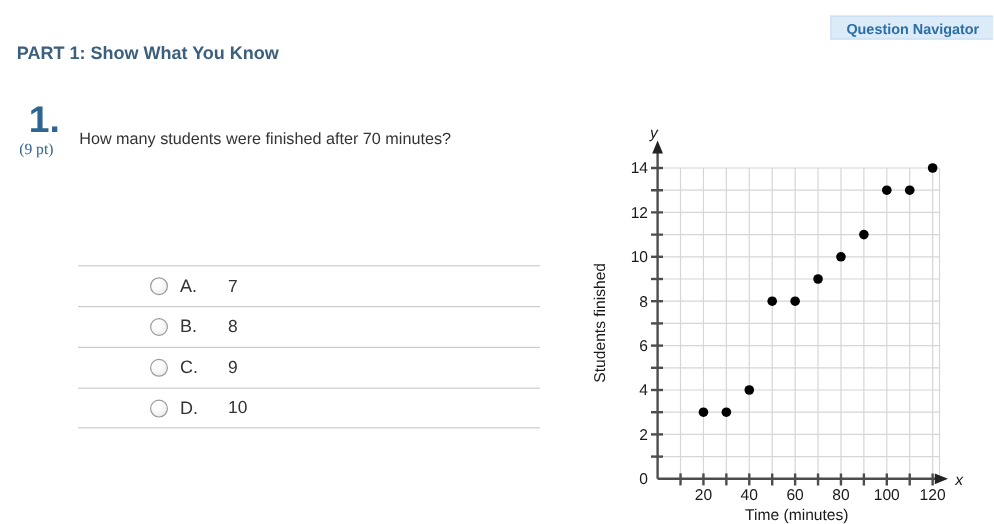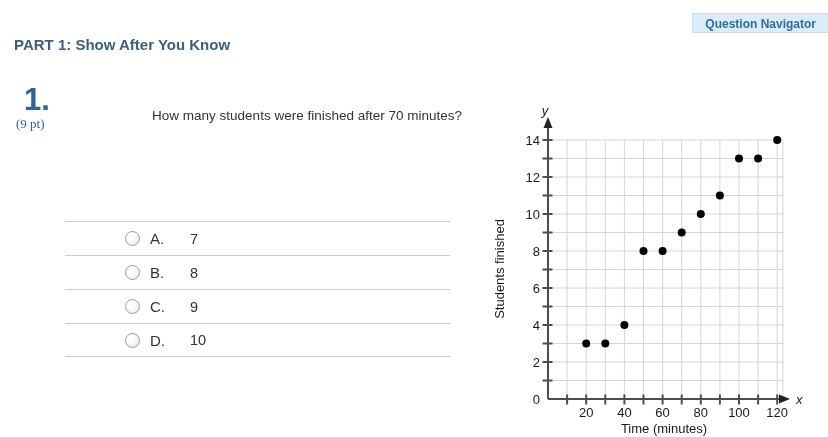--- a/index.html
+++ b/index.html
@@ -22,21 +22,21 @@
     position:absolute;left:24px;top:70px;font-size:31px;font-weight:bold;color:#2f6591;
   }
   .q-points{
     position:absolute;left:16px;top:104px;font-size:13px;color:#2f6591;
     font-family:"Liberation Serif",serif;
   }
   
   .q-text{
     position:absolute;left:66px;top:82px;width:396px;font-size:13.5px;line-height:18px;color:#333;
   }
-  .q-text .prompt2{margin-top:13px;text-align:right;}
+  .q-text .prompt2{margin-top:13px;}
   
   .answers{position:absolute;left:65px;top:209px;width:385px;}
   .choice-row{
     display:flex;align-items:center;height:34px;border-top:1px solid #cccccc;
     padding-left:60px;box-sizing:border-box;cursor:pointer;background:#fff;
   }
   .choice-row:last-child{border-bottom:1px solid #cccccc;}
   .radio{
     width:13px;height:13px;border-radius:50%;border:1px solid #9b9b9b;flex:0 0 auto;
     background:radial-gradient(circle at 35% 30%, #fdfdfd 30%, #e6e6e6 100%);
@@ -49,21 +49,21 @@
   .axis-letter{font-style:italic;font-size:13px;}
   .axis-title{font-size:13px;}
 </style>
 </head>
 <body>
 
 <div class="page">
 
   <button class="qnav-btn">Question Navigator</button>
 
-  <div class="part-title">PART 1: Show After You Know</div>
+  <div class="part-title">PART 1: Show What You Know</div>
 
   <div class="q-number">1.</div>
 
   <div class="q-points">(9 pt)</div>
 
   <div class="q-text">
     <div class="prompt2">How many students were finished after 70 minutes?</div>
   </div>
 
   <div class="answers">

